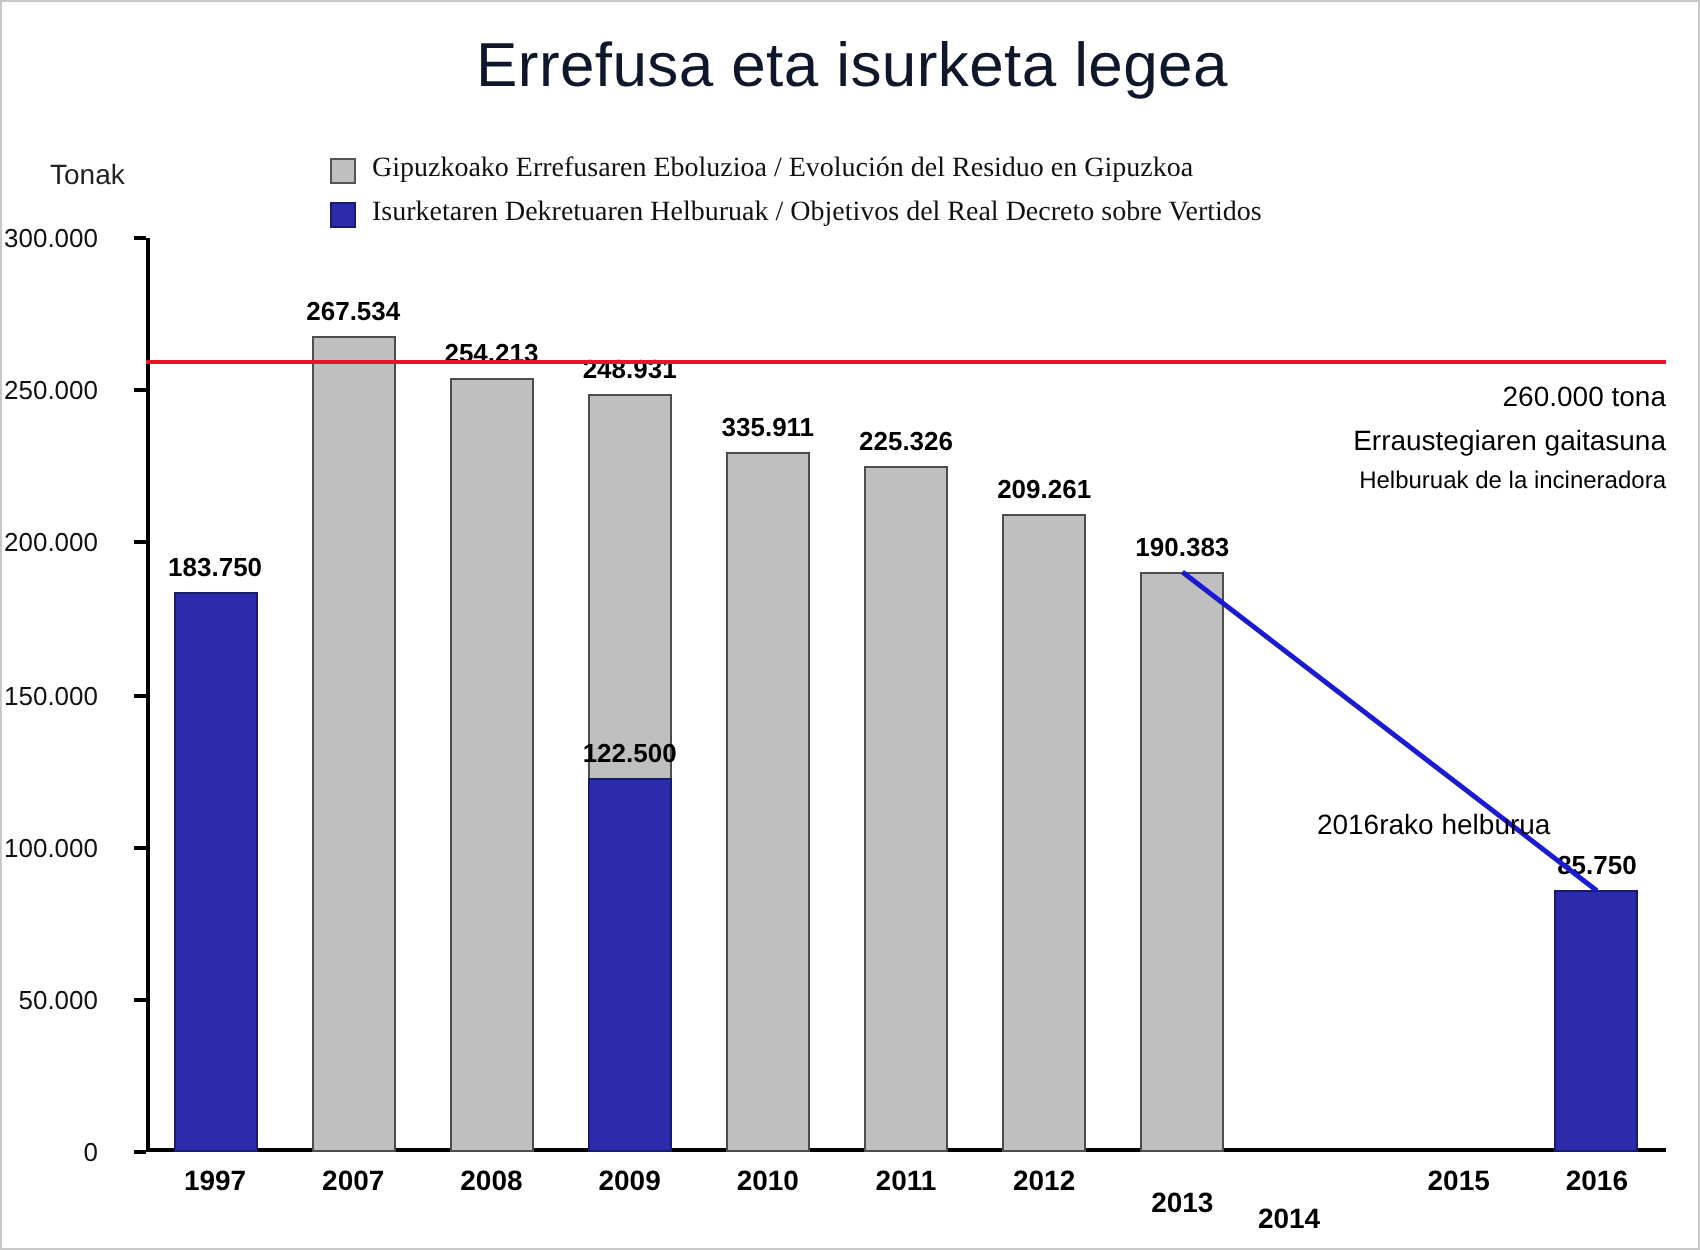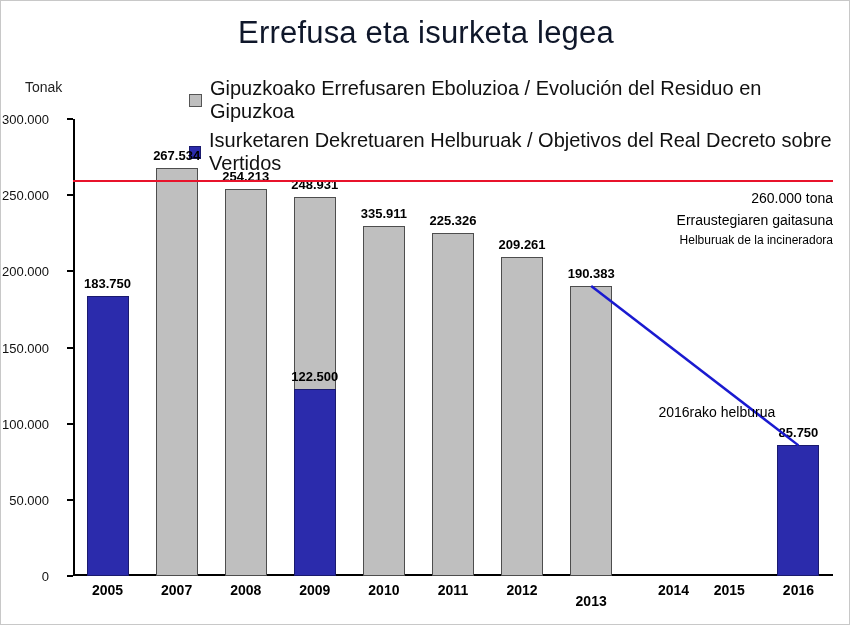--- a/index.html
+++ b/index.html
@@ -120,24 +120,25 @@
     font-size: 14px;
   }
   #capacity-text .cap-sub1 {
     font-size: 14px;
   }
   #capacity-text .cap-sub2 {
     font-size: 12px;
   }
   #legend {
     position: absolute;
-    left: 188px;
+    left: 164px;
     top: 76px;
-    font-size: 20px;
+    font-size: 14px;
     color: #111;
+    font-family: Liberation Serif, serif;
   }
   .legend-row {
     display: flex;
     align-items: center;
     margin-bottom: 6px;
   }
   .legend-swatch {
     width: 13px;
     height: 13px;
     margin-right: 8px;
@@ -220,29 +221,29 @@
         <div class="bar grey" style="left: 497.182px; width: 42px; height: 290.017px;"></div>
         <div class="bar-label" style="width: 90px; left: 473.182px; top: 146.983px;">190.383</div>
         <div class="bar blue" style="left: 13.5455px; width: 42px; height: 279.913px;"></div>
         <div class="bar-label" style="width: 90px; left: -10.4545px; top: 157.087px;">183.750</div>
         <div class="bar blue" style="left: 220.818px; width: 42px; height: 186.608px;"></div>
         <div class="bar-label" style="width: 90px; left: 196.818px; top: 250.392px;">122.500</div>
         <div class="bar blue" style="left: 704.455px; width: 42px; height: 130.626px;"></div>
         <div class="bar-label" style="width: 90px; left: 680.455px; top: 306.374px;">85.750</div>
       </div>
     <div id="x-ticks">
-        <div class="x-tick-label" style="width: 69.0909px; left: 0px;">2005</div>
+        <div class="x-tick-label" style="width: 69.0909px; left: 0px;">1997</div>
         <div class="x-tick-label" style="width: 69.0909px; left: 69.0909px;">2007</div>
         <div class="x-tick-label" style="width: 69.0909px; left: 138.182px;">2008</div>
         <div class="x-tick-label" style="width: 69.0909px; left: 207.273px;">2009</div>
         <div class="x-tick-label" style="width: 69.0909px; left: 276.364px;">2010</div>
         <div class="x-tick-label" style="width: 69.0909px; left: 345.455px;">2011</div>
         <div class="x-tick-label" style="width: 69.0909px; left: 414.545px;">2012</div>
         <div class="x-tick-label" style="width: 69.0909px; left: 483.636px; margin-top: 11px;">2013</div>
-        <div class="x-tick-label" style="width: 69.0909px; left: 566px;">2014</div>
+        <div class="x-tick-label" style="width: 69.0909px; left: 537px; margin-top: 19px;">2014</div>
         <div class="x-tick-label" style="width: 69.0909px; left: 621.818px;">2015</div>
         <div class="x-tick-label" style="width: 69.0909px; left: 690.909px;">2016</div>
       </div>
 
     <div id="capacity-line" style="top: 60.9333px;"></div>
 
     <svg id="trend-svg" viewBox="0 0 760 457" preserveAspectRatio="none">
       <line id="trend-seg" x1="518.1818181818181" y1="166.98323" x2="725.4545454545455" y2="326.37416666666667" stroke="#1a1ad0" stroke-width="2.5"></line>
     </svg>
 

